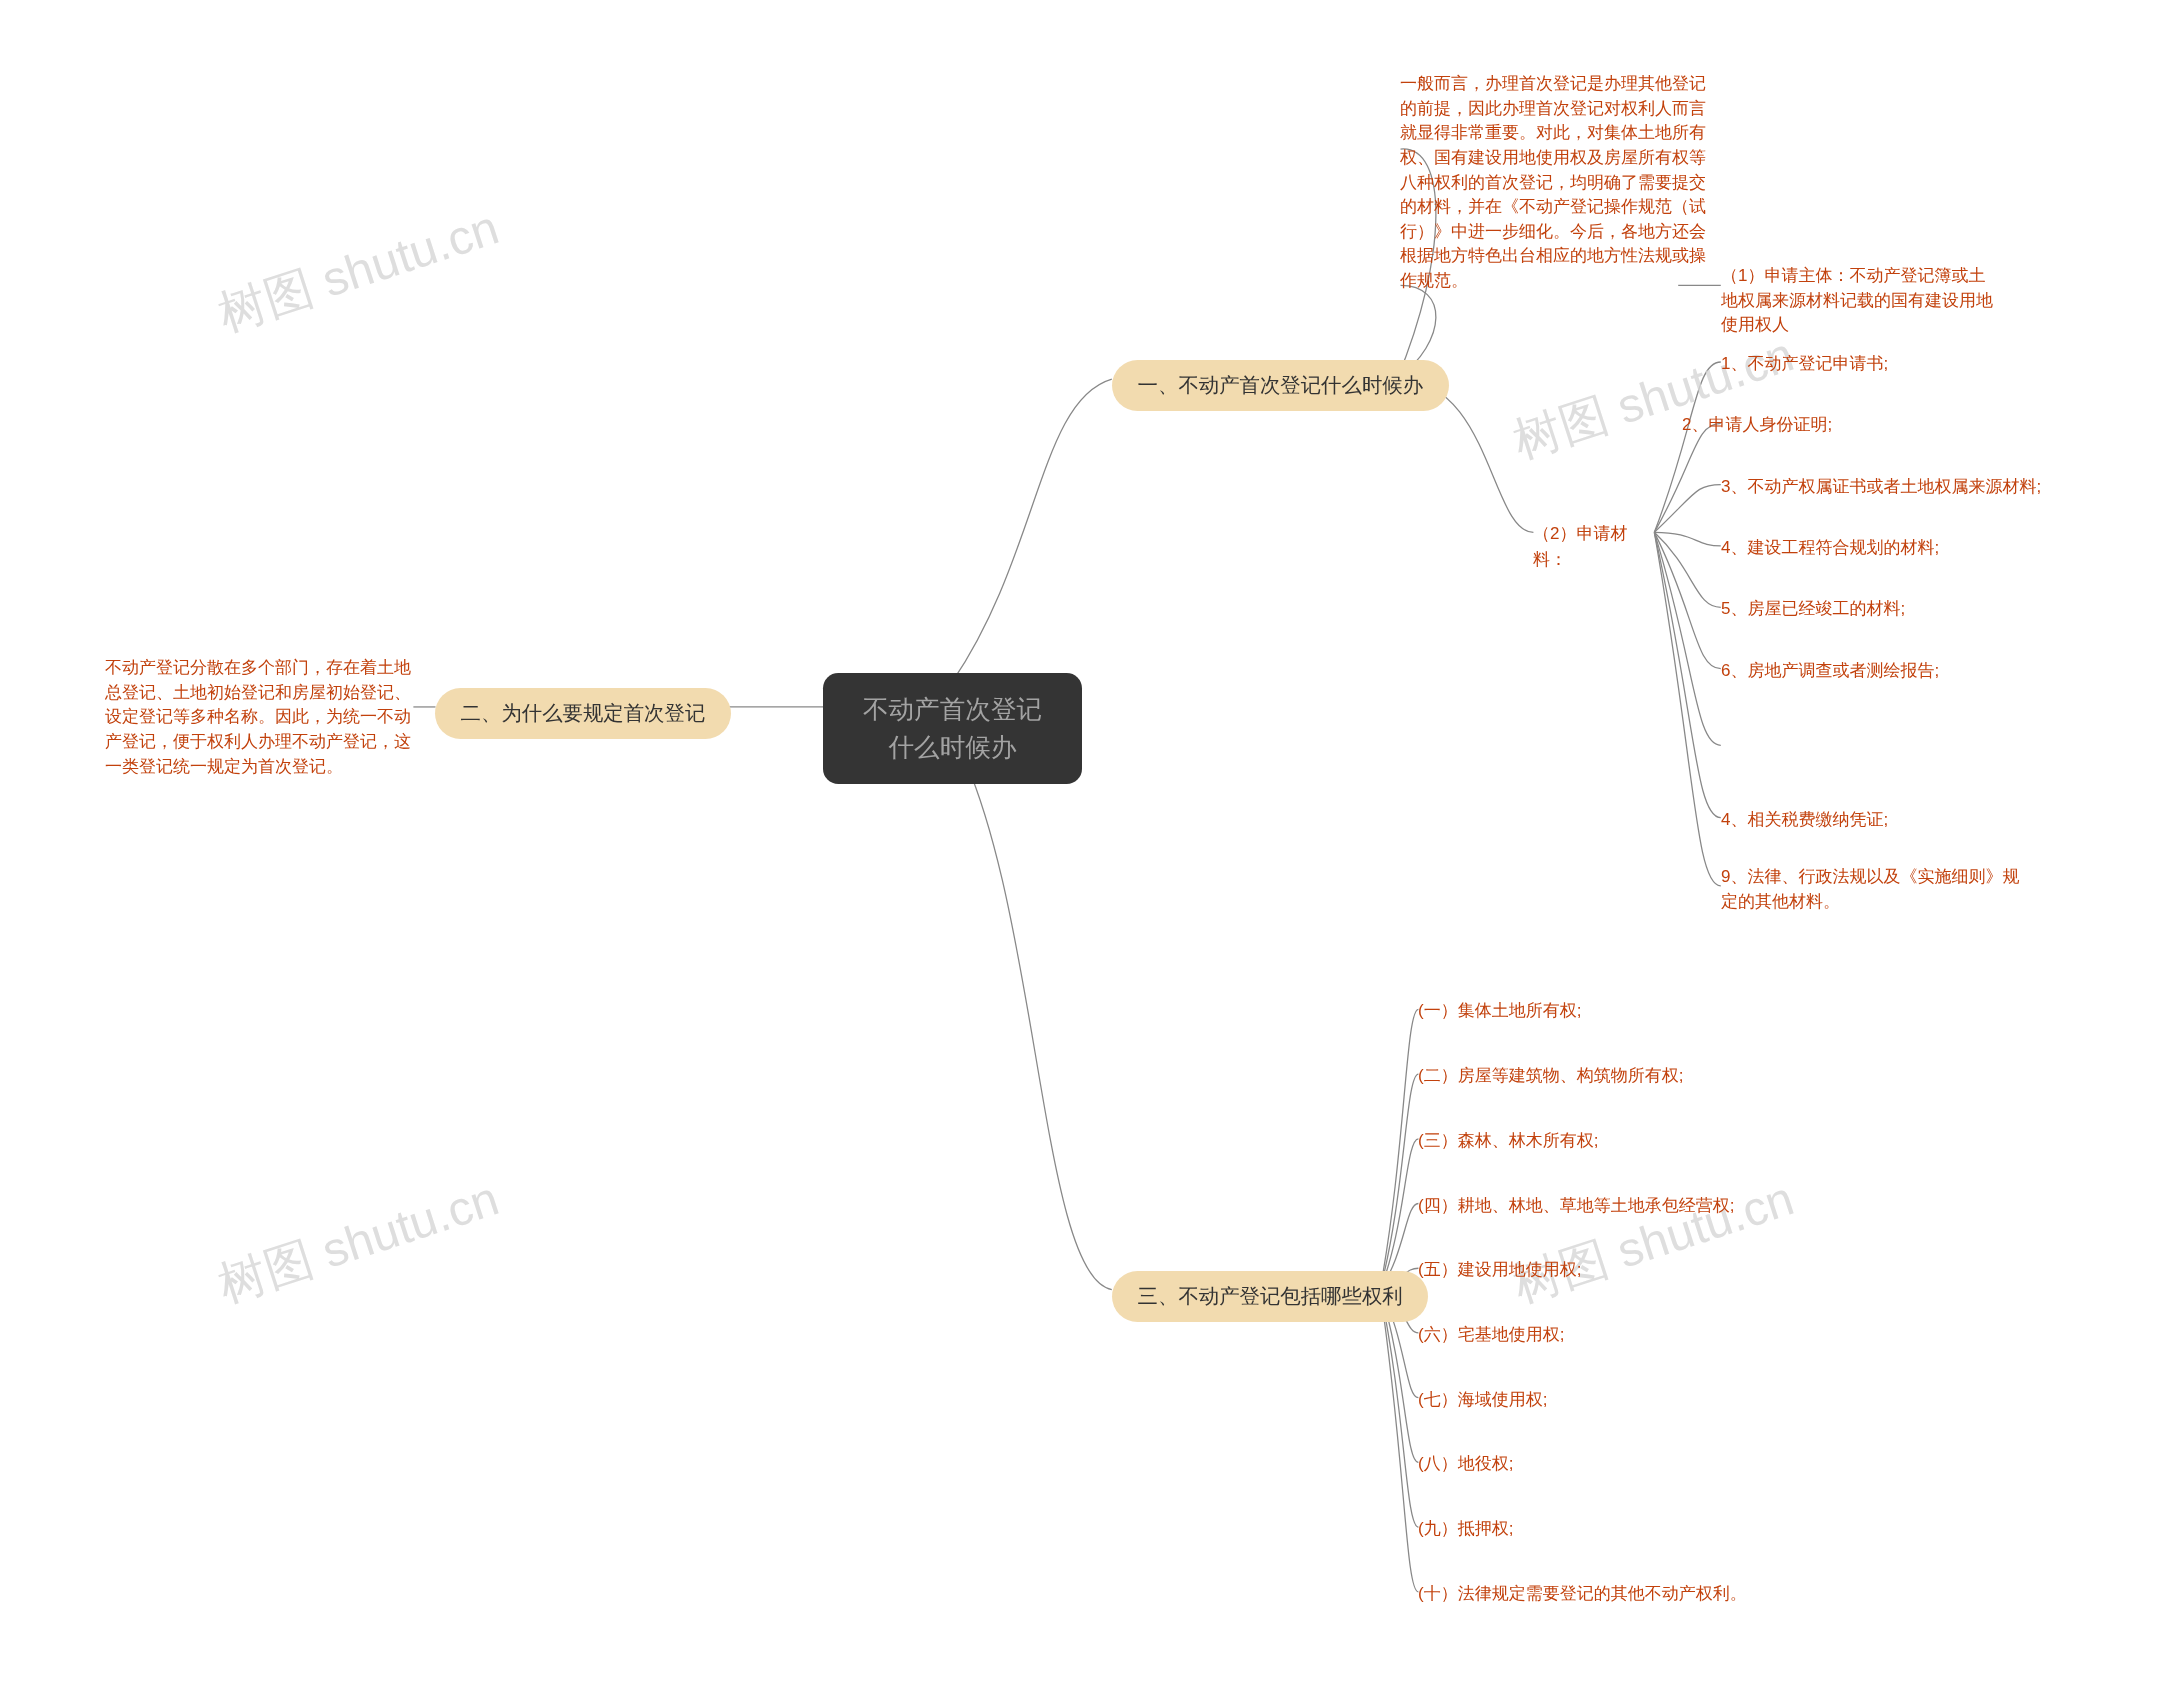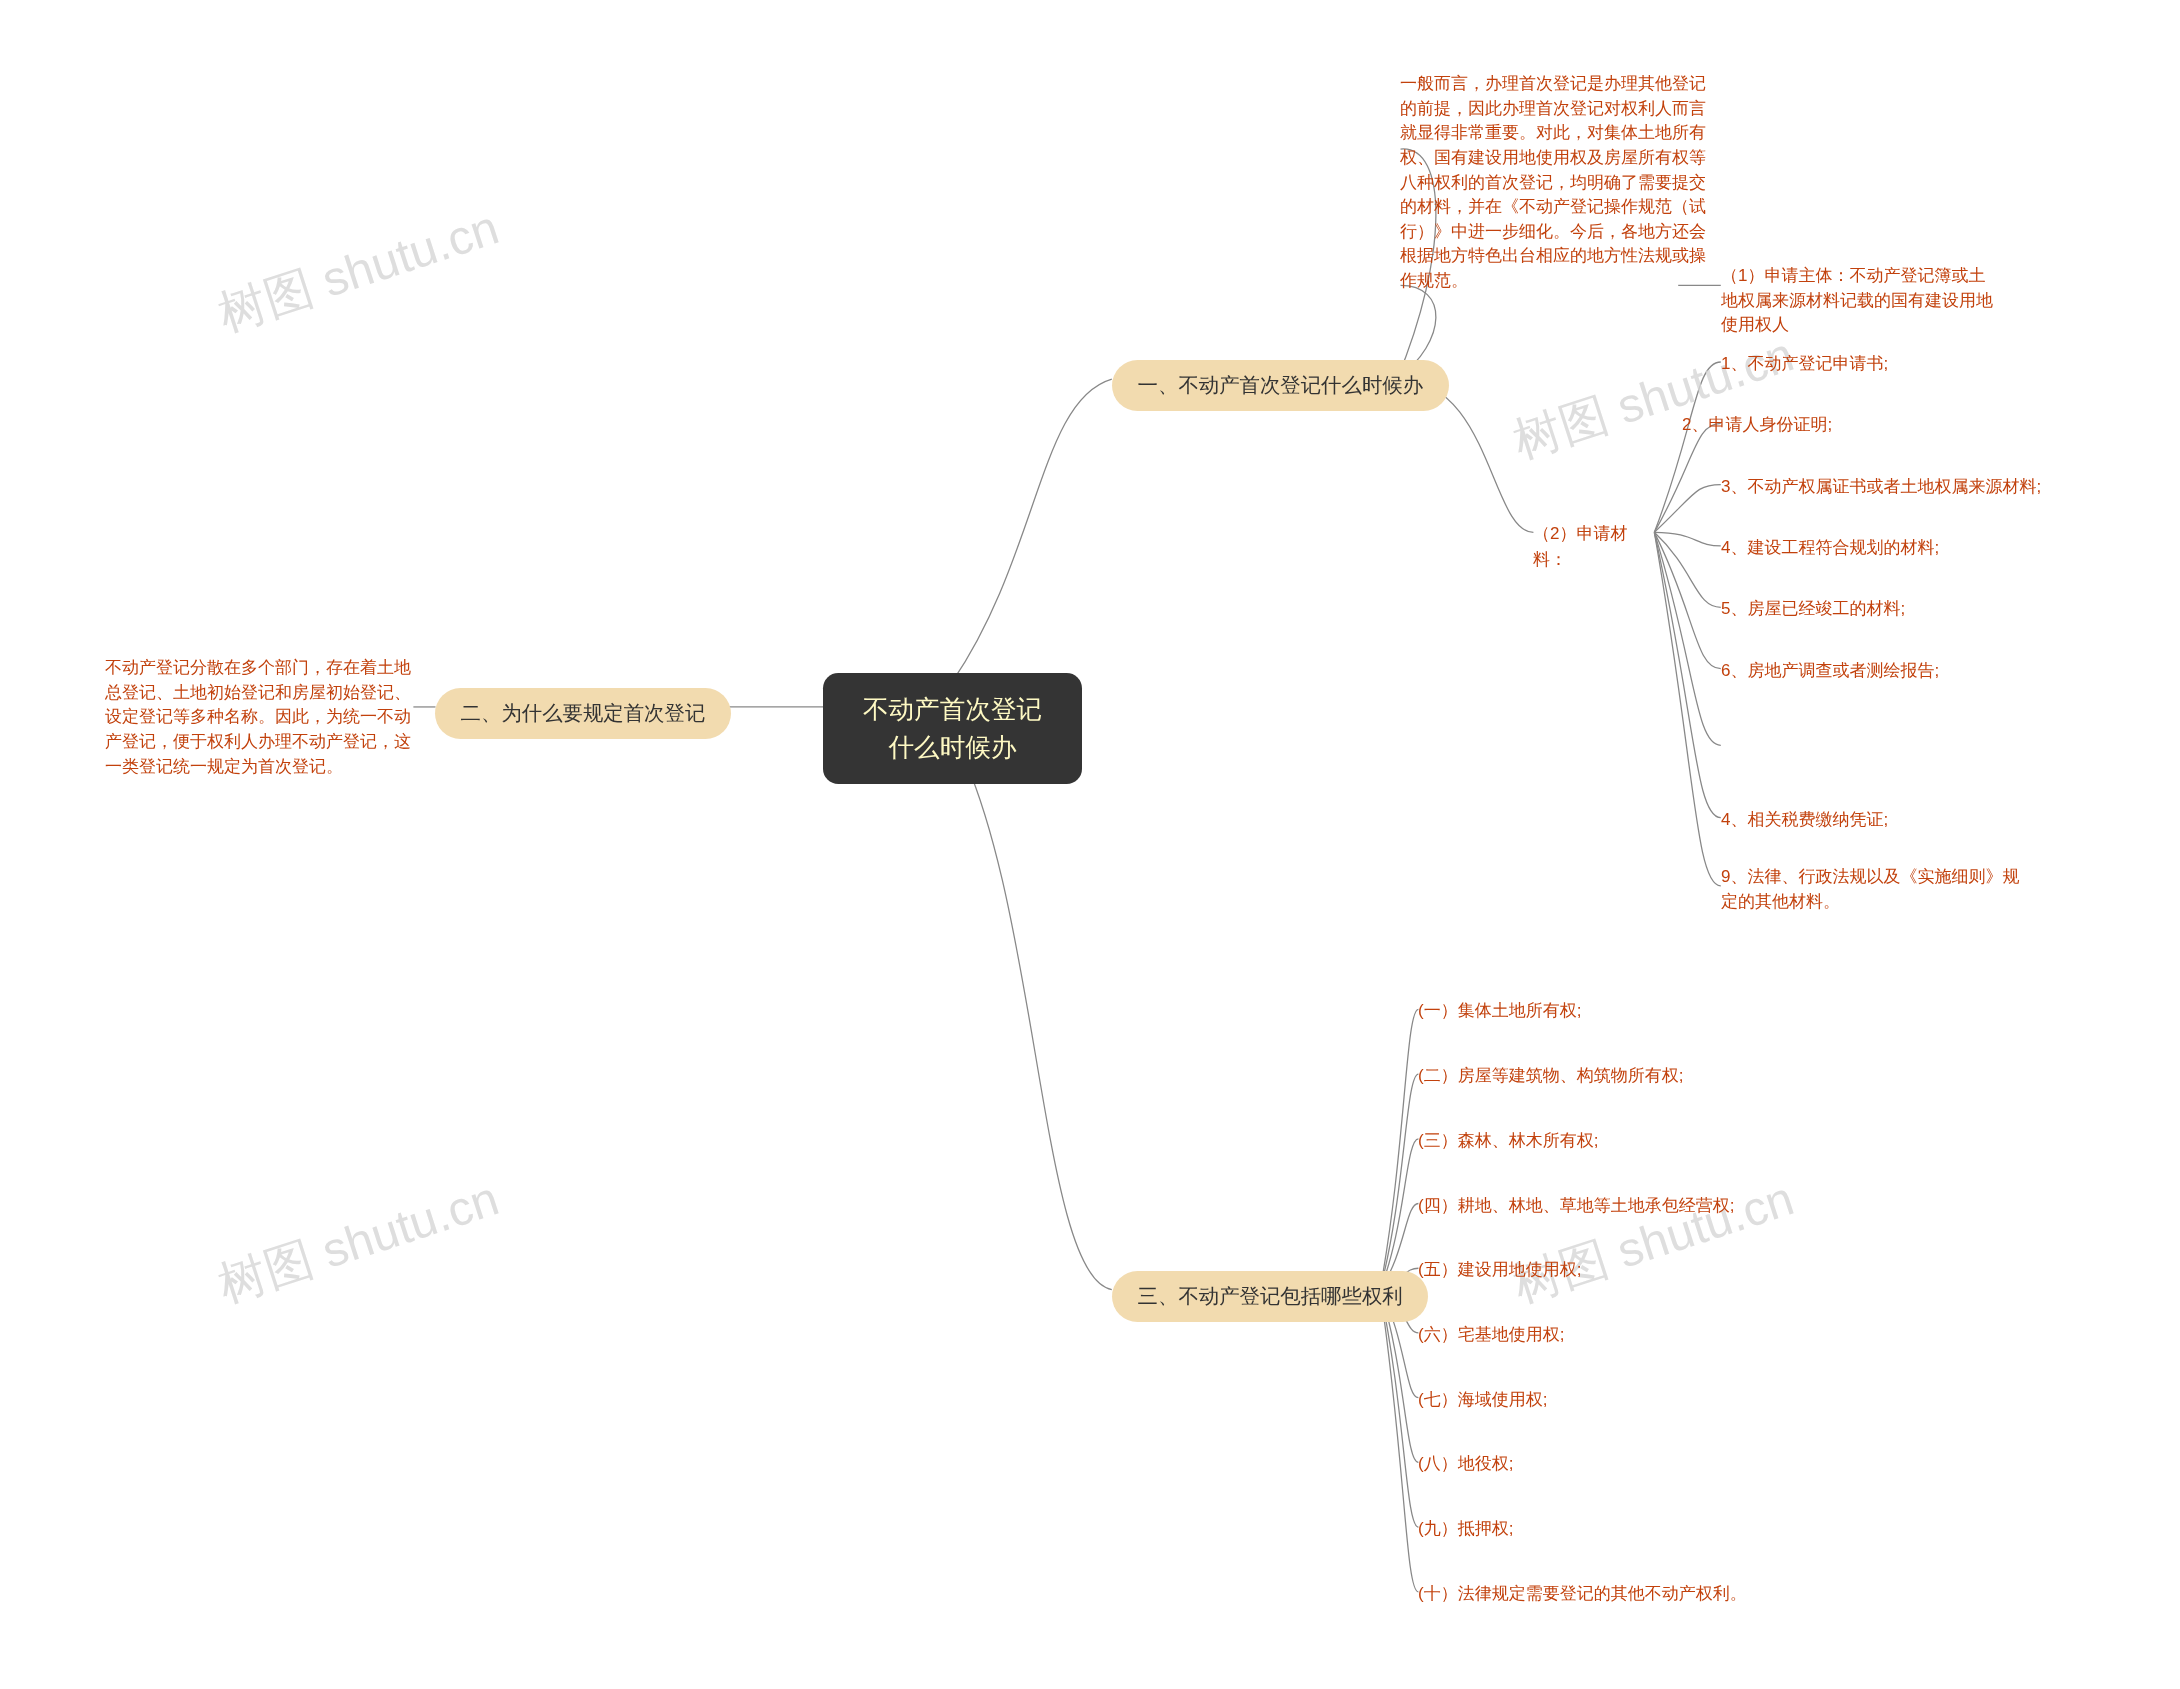--- a/index.html
+++ b/index.html
@@ -1,18 +1,18 @@
 <!DOCTYPE html>
 <html style="font-size:13.6px"><head>
 <meta charset="utf-8">
 <style>
   html,body{margin:0;padding:0;background:#fff;font-family:"PingFang SC","Microsoft YaHei","Helvetica Neue",Arial,sans-serif;color:#333;}
   .canvas{position:relative;width:2181px;height:1689px;overflow:hidden;}
   .node{position:absolute;box-sizing:border-box;display:flex;align-items:center;justify-content:center;line-height:1.5;}
-  .root{background:#343434;color:#fef9c3;border-radius:15.3px;font-size:25.6px;padding:17px 31px;text-align:center;}
+  .root{background:#343434;color:#a3a3a3;border-radius:15.3px;font-size:25.6px;padding:17px 31px;text-align:center;}
   .branch{background:#f2dbaf;color:#333;border-radius:851px;font-size:20.4px;padding:10.2px 25.6px;white-space:nowrap;}
   .leaf{color:#c2410c;font-size:17px;max-width:341px;text-align:left;justify-content:flex-start;}
   .leaf.tight{line-height:1.45;}
   svg.edges{position:absolute;left:0;top:0;width:2181px;height:1689px;}
   svg.edges path{fill:none;stroke:#888;stroke-width:1.5;}
   .wm{position:absolute;font-size:48px;color:#d6d6d6;transform:rotate(-18deg);white-space:nowrap;pointer-events:none;user-select:none;font-weight:400;opacity:.8;}
 </style>
 </head>
 <body>
 

